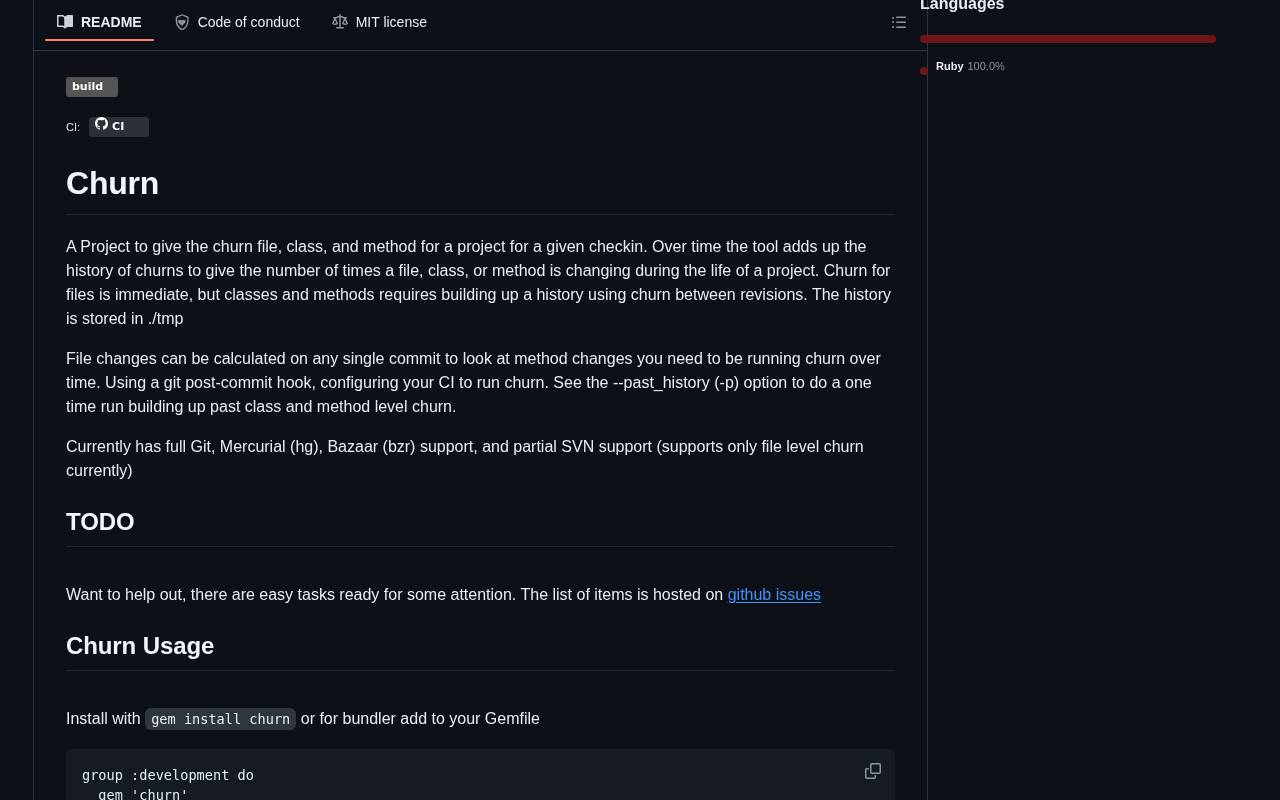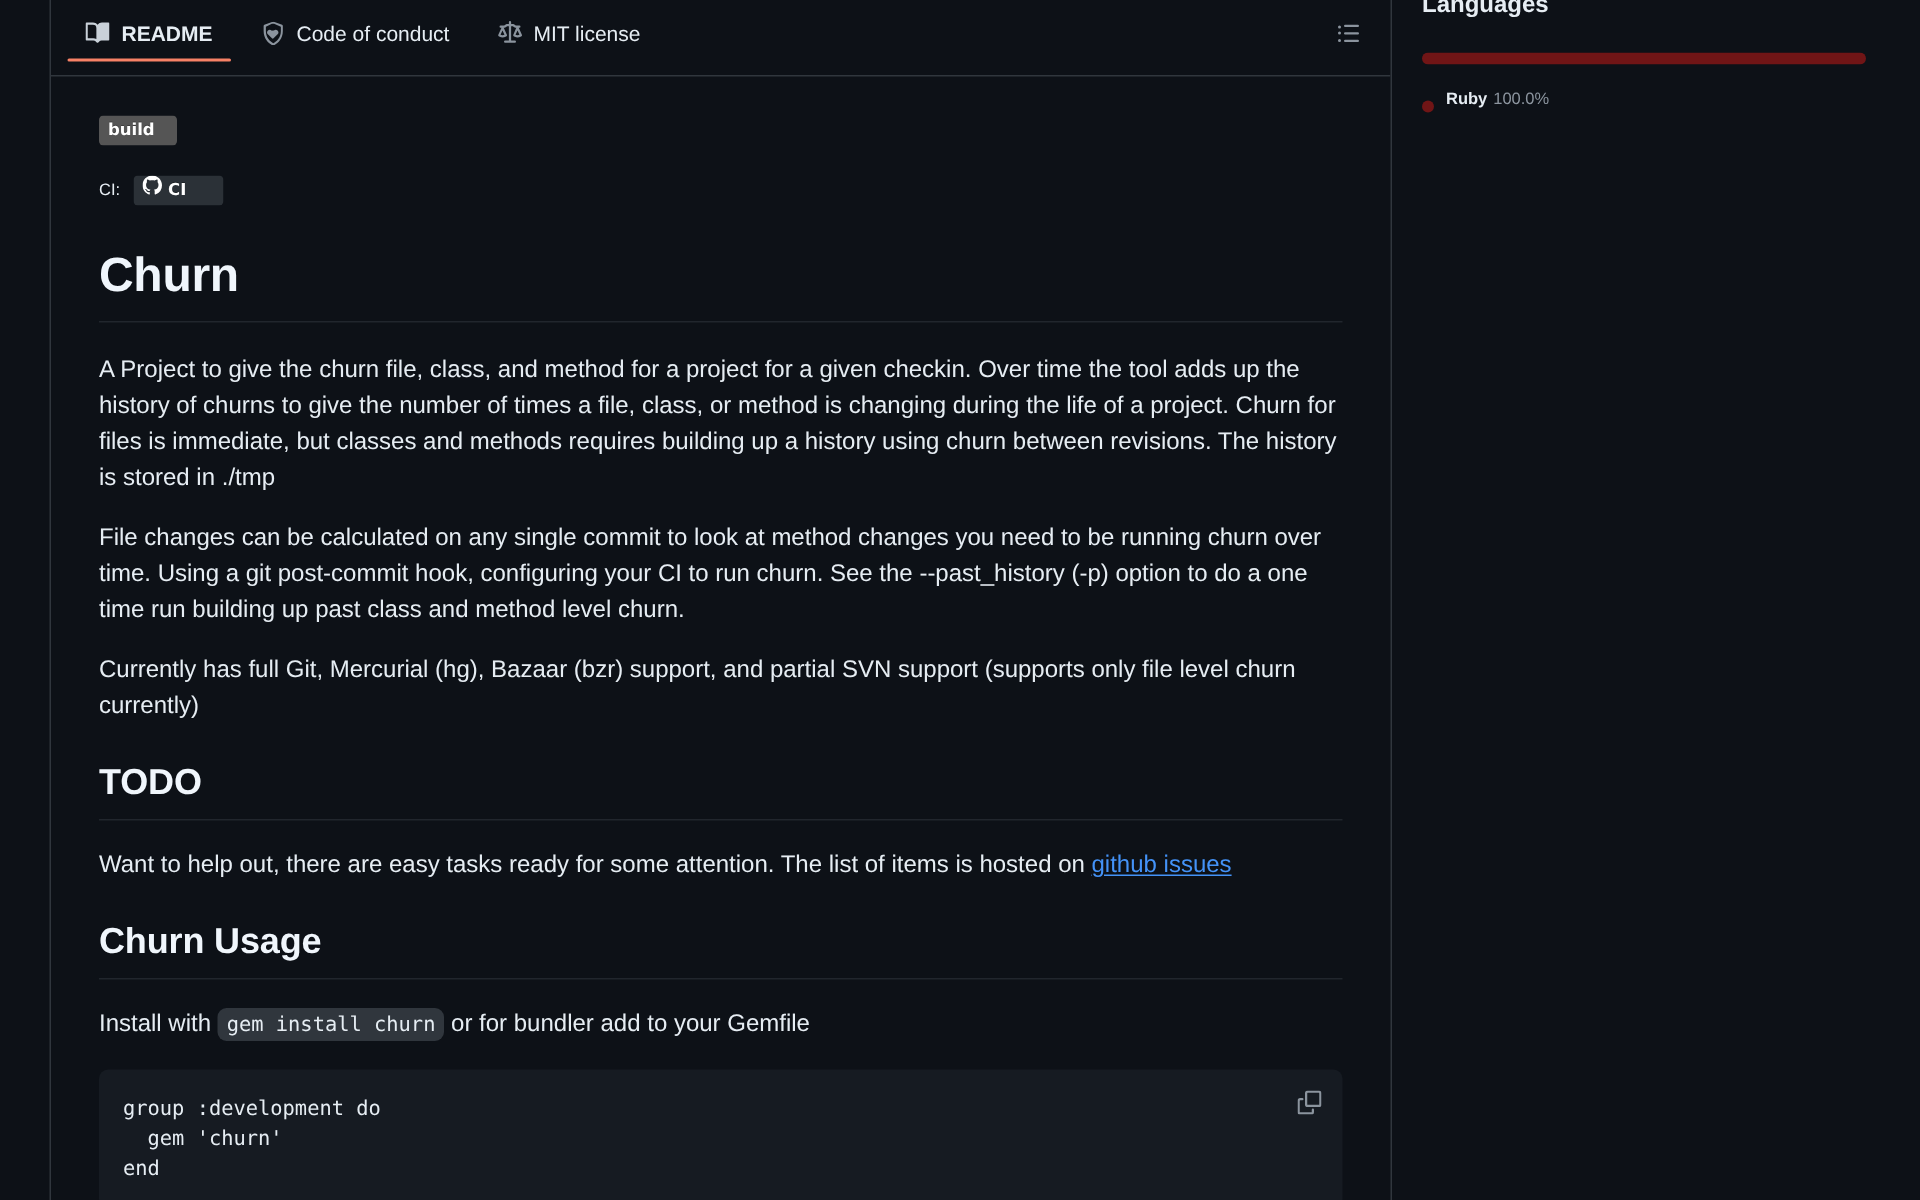--- a/index.html
+++ b/index.html
@@ -143,21 +143,21 @@
   }
   h2.md-h2 {
     font-size: 24px;
     font-weight: bold;
     line-height: 1.25;
     color: #f0f6fc;
     letter-spacing: -0.1px;
     padding-bottom: 9px;
     border-bottom: 1px solid #21262d;
     margin-top: 24px;
-    margin-bottom: 18px;
+    margin-bottom: 36px;
   }
 
   p.md-p {
     font-size: 16px;
     line-height: 24px;
     color: #e6edf3;
     margin-bottom: 16px;
   }
   p.md-p:last-child { margin-bottom: 0; }
 
@@ -202,21 +202,21 @@
     align-items: center;
     justify-content: center;
     border-radius: 6px;
     cursor: pointer;
   }
   .copy-btn svg { fill: #8b949e; display: block; }
 
   
   .sidebar {
     position: absolute;
-    left: 948px;
+    left: 920px;
     top: 0;
     width: 296px;
   }
   .sidebar-title {
     font-size: 16px;
     font-weight: bold;
     color: #e6edf3;
     line-height: 1;
     padding-top: 0;
     margin-top: -4px;

